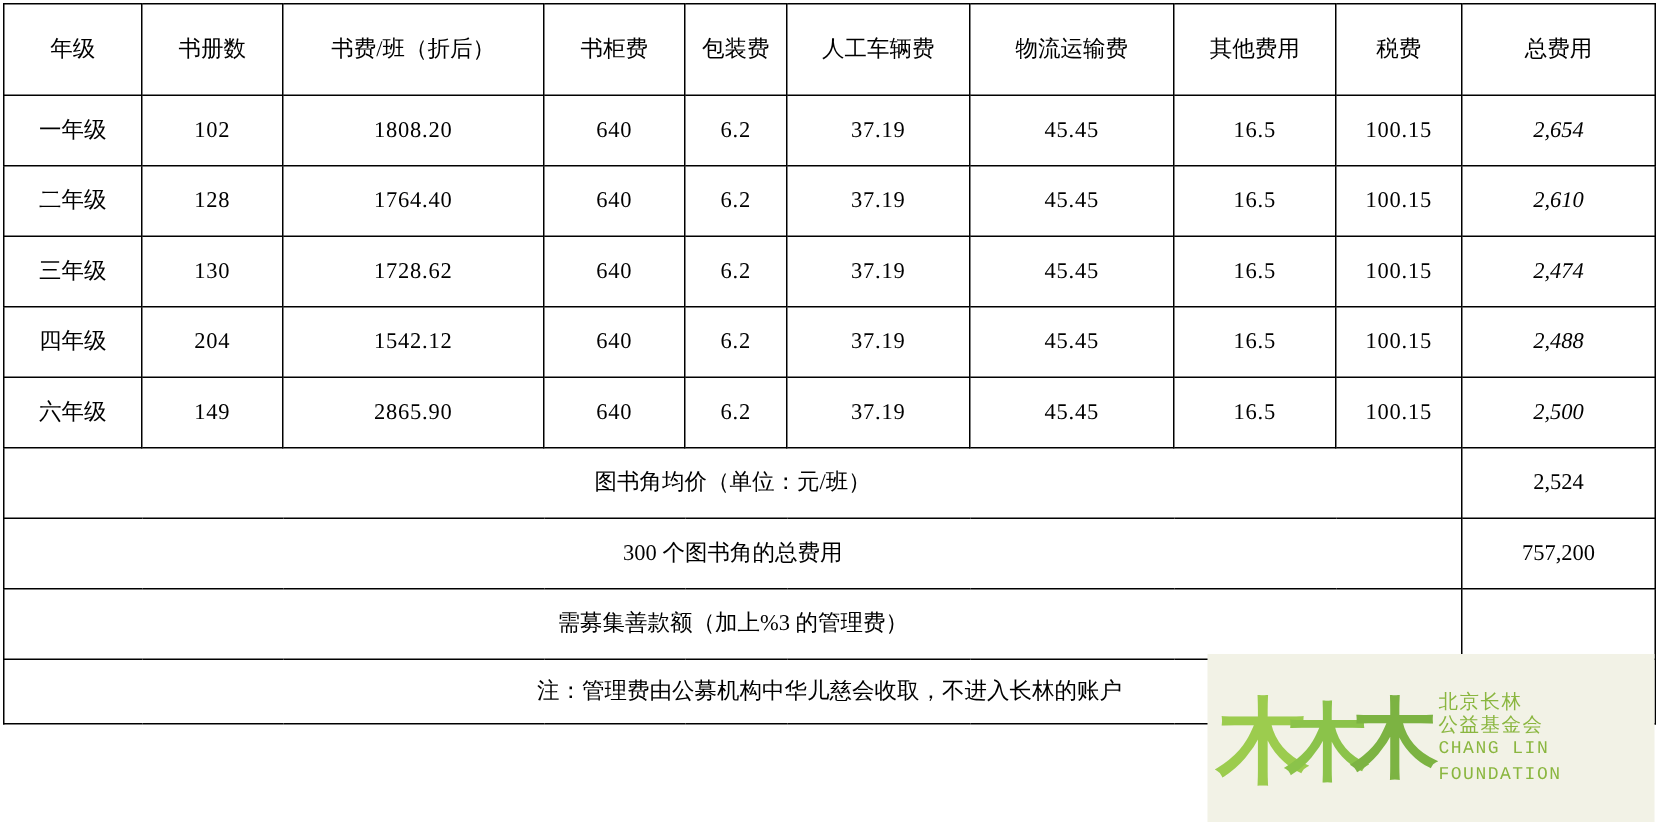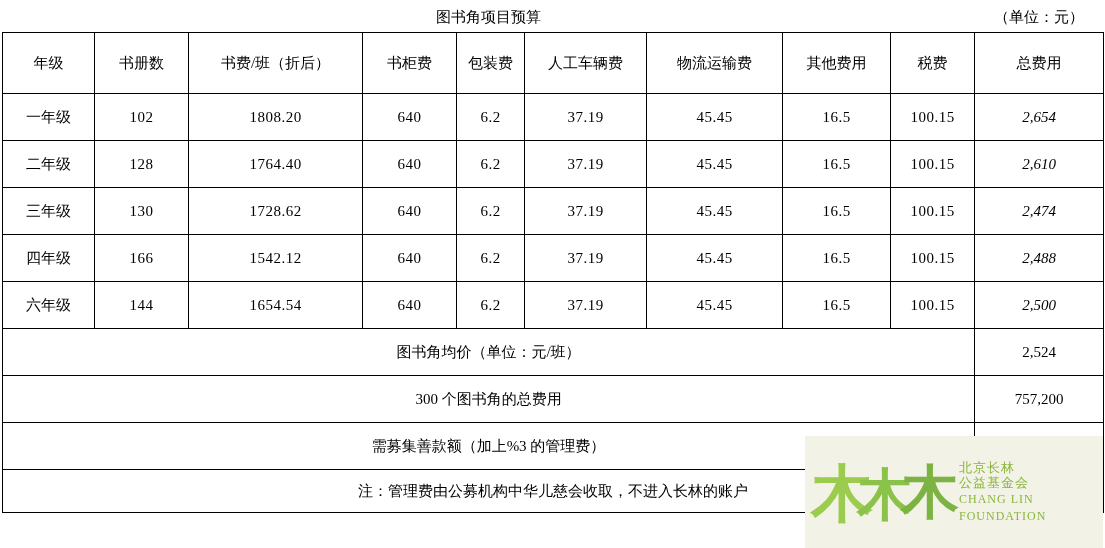--- a/index.html
+++ b/index.html
@@ -109,21 +109,21 @@
     color: #7fb03a;
     line-height: 1.12;
   }
   .logo-text .cn {
     font-family: Liberation Sans, sans-serif;
     font-size: 13px;
     color: #8ab63f;
     letter-spacing: 1px;
   }
   .logo-text .en {
-    font-family: Liberation Serif, serif;
+    font-family: Liberation Mono, monospace;
     font-size: 12px;
     color: #8ab63f;
     letter-spacing: 1px;
     margin-top: 3px;
   }
   .tree {
     position: absolute;
     font-family: "DejaVu Sans", sans-serif;
     color: #7cb342;
     font-weight: bold;
@@ -144,24 +144,20 @@
       <col style="width:174px">
       <col style="width:94px">
       <col style="width:68px">
       <col style="width:122px">
       <col style="width:136px">
       <col style="width:108px">
       <col style="width:84px">
       <col style="width:129px">
     </colgroup>
     <tbody>
-      <tr>
-        <td class="title-cell" colspan="9">图书角项目预算</td>
-        <td class="unit-cell">（单位：元）</td>
-      </tr>
 
       <tr class="hdr">
         <td>年级</td>
         <td>书册数</td>
         <td>书费/班（折后）</td>
         <td>书柜费</td>
         <td>包装费</td>
         <td>人工车辆费</td>
         <td>物流运输费</td>
         <td>其他费用</td>
@@ -203,36 +199,36 @@
         <td class="num">6.2</td>
         <td class="num">37.19</td>
         <td class="num">45.45</td>
         <td class="num">16.5</td>
         <td class="num">100.15</td>
         <td class="total-cell">2,474</td>
       </tr>
 
       <tr class="row-body">
         <td class="grade-cell">四年级</td>
-        <td class="num">166</td>
+        <td class="num">204</td>
         <td class="num">1542.12</td>
         <td class="num">640</td>
         <td class="num">6.2</td>
         <td class="num">37.19</td>
         <td class="num">45.45</td>
         <td class="num">16.5</td>
         <td class="num">100.15</td>
         <td class="total-cell">2,488</td>
       </tr>
 
 
       <tr class="row-body">
         <td class="grade-cell">六年级</td>
-        <td class="num">144</td>
-        <td class="num">1654.54</td>
+        <td class="num">149</td>
+        <td class="num">2865.90</td>
         <td class="num">640</td>
         <td class="num">6.2</td>
         <td class="num">37.19</td>
         <td class="num">45.45</td>
         <td class="num">16.5</td>
         <td class="num">100.15</td>
         <td class="total-cell">2,500</td>
       </tr>
 
       <tr class="summary">

